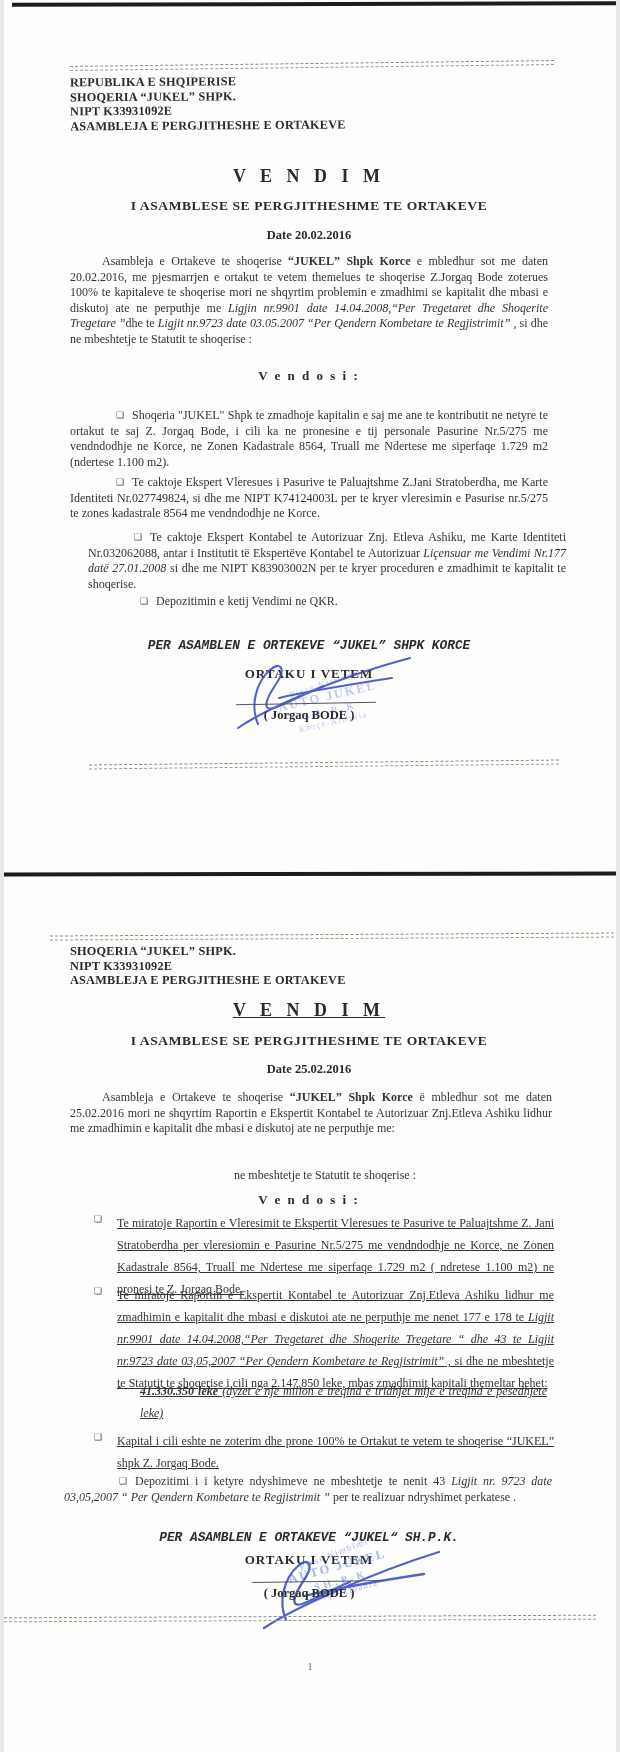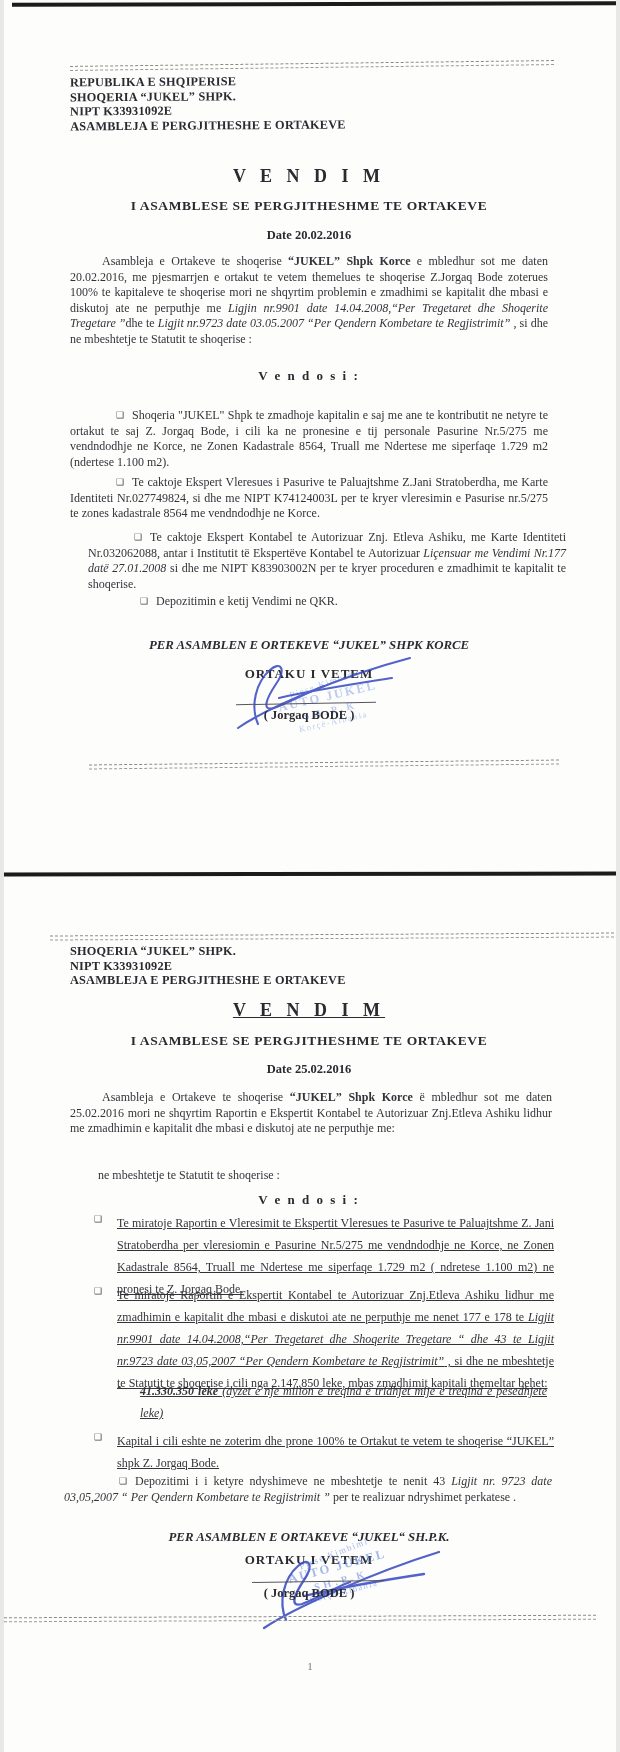--- a/index.html
+++ b/index.html
@@ -19,21 +19,21 @@
   .vendosi{font-weight:bold;font-size:13px;letter-spacing:2px;color:#2a2a31;}
   .rt-n{font-style:normal;font-weight:normal;}
   .rt-b{font-weight:bold;}
   .rt-i{font-style:italic;}
   .rt-bi{font-weight:bold;font-style:italic;}
   .sq{font-size:9px;vertical-align:1px;padding-right:8px;color:#44444c;}
   .dashsep{height:3px;border-top:1.6px solid #8a8a85;border-bottom:1.6px solid #9a9a94;
     background:transparent;}
   .dashsep.dotted{border-top-style:dashed;border-bottom-style:dashed;}
   .scanbar{background:#1c1c1c;}
-  .closing{font-weight:bold;font-style:italic;font-size:12.8px;color:#2a2a31;}
+  .closing{font-weight:bold;font-style:italic;font-size:12.8px;color:#2a2a31;font-family:Liberation Mono, monospace;}
   .role{font-weight:bold;font-size:13px;letter-spacing:1px;color:#2a2a31;}
   .signer{font-weight:bold;font-size:12.5px;color:#2a2a31;}
   .sigline{height:0;border-top:1.6px solid #55555c;}
   .stamp{color:#6e8ee2;text-align:center;transform:rotate(-13deg);line-height:1.25;}
   .stamp .s1{font-size:9px;letter-spacing:1.5px;transform:rotate(-6deg);}
   .stamp .s2{font-size:12.5px;font-weight:bold;letter-spacing:2px;}
   .stamp .s3{font-size:10px;font-weight:bold;letter-spacing:4px;}
   .stamp .s4{font-size:8.5px;letter-spacing:1.5px;}
   .p2item{display:flex;}
   .p2item .mk{flex:0 0 23px;font-size:9px;padding-top:2px;color:#44444c;}
@@ -120,21 +120,21 @@
   </div>
 
   <div class="abs title center" style="top:1000px;left:66px;width:478px;text-decoration:underline;">V E N D I M</div>
 
   <div class="abs subtitle center" style="top:1033px;left:66px;width:478px;">I   ASAMBLESE SE  PERGJITHESHME TE ORTAKEVE</div>
 
   <div class="abs dateline center" style="top:1062px;left:66px;width:478px;">Date   25.02.2016</div>
 
   <div class="abs blk" style="top:1090px;left:66px;width:482px;text-indent:32px;"><span class="rt-n">Asambleja e Ortakeve te shoqerise </span><span class="rt-b">“JUKEL” Shpk  Korce </span><span class="rt-n">ë mbledhur sot me daten 25.02.2016 mori ne shqyrtim Raportin e Ekspertit Kontabel te Autorizuar Znj.Etleva Ashiku lidhur me zmadhimin e kapitalit  dhe mbasi e diskutoj ate ne perputhje me:</span></div>
 
-  <div class="abs blk" style="top:1168px;left:94px;width:454px;text-align:left;"><span class="rt-n">ne mbeshtetje te Statutit te shoqerise :</span></div>
+  <div class="abs blk" style="top:1168px;left:94px;width:454px;text-align:center;"><span class="rt-n">ne mbeshtetje te Statutit te shoqerise :</span></div>
 
   <div class="abs vendosi center" style="top:1192px;left:66px;width:478px;">V e n d o s i :</div>
 
   <div class="abs p2item" style="top:1212px;left:90px;width:460px;">
     <span class="mk">❑</span>
     <span class="ct"><span class="rt-n">Te miratoje Raportin e Vleresimit te Ekspertit Vleresues te Pasurive te Paluajtshme Z. Jani Stratoberdha per vleresiomin e Pasurine Nr.5/275 me vendndodhje ne Korce, ne Zonen Kadastrale 8564, Truall me Ndertese  me siperfaqe 1.729 m2 ( ndretese 1.100 m2) ne pronesi te Z. Jorgaq Bode.</span></span>
   </div>
 
   <div class="abs p2item" style="top:1284px;left:90px;width:460px;">
     <span class="mk">❑</span>

